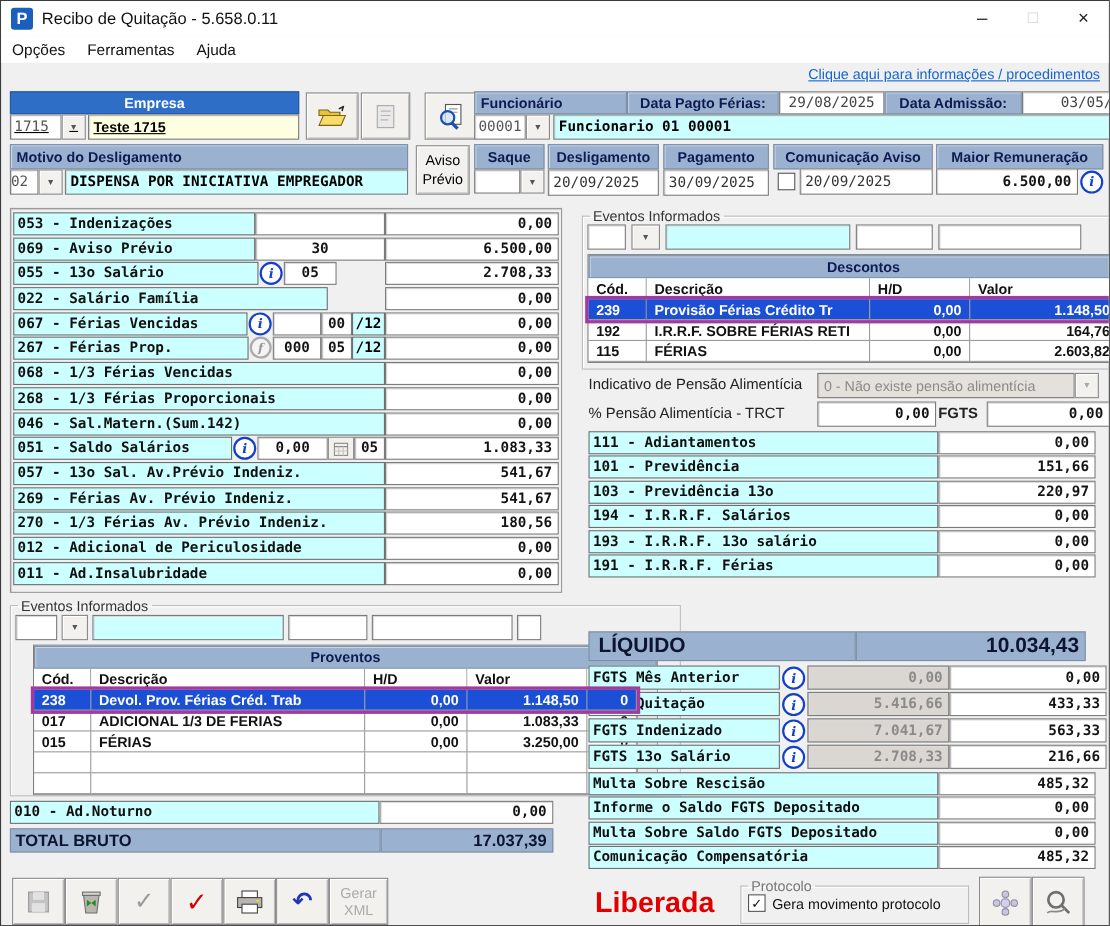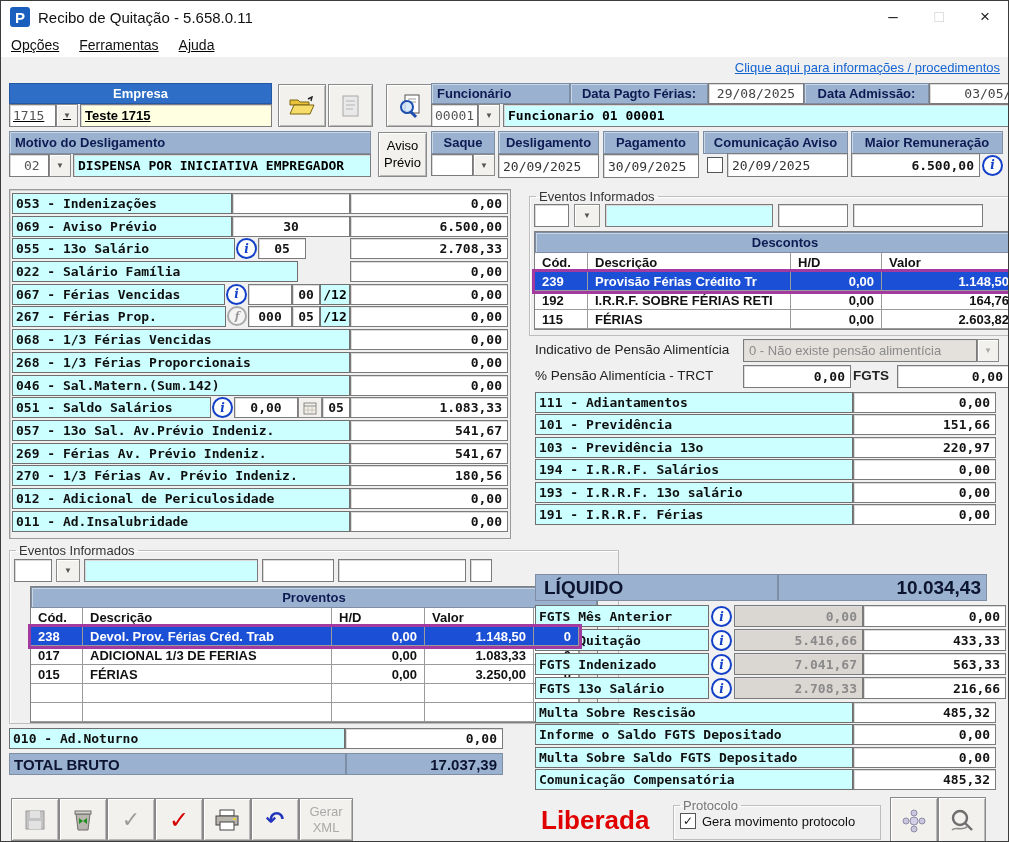--- a/index.html
+++ b/index.html
@@ -8,21 +8,21 @@
   .mono{font-family:"DejaVu Sans Mono",monospace;}
 
   
   .titlebar{position:absolute;left:0;top:0;width:100%;height:32px;background:#fff;display:flex;align-items:center;}
   .appicon{width:20px;height:20px;margin-left:9px;background:#1B5FBE;color:#fff;border-radius:3px;
     font-weight:bold;font-size:15px;display:flex;align-items:center;justify-content:center;}
   .title{margin-left:8px;font-size:15px;color:#111;}
   .wincontrols{margin-left:auto;display:flex;align-items:center;height:100%;}
   .winbtn{width:46px;height:100%;display:flex;align-items:center;justify-content:center;font-size:17px;color:#222;}
   .winbtn.max{color:#d6d6d6;font-size:13px;}
-  .menubar{position:absolute;left:0;top:32px;width:100%;height:24px;background:#fff;display:flex;align-items:center;font-size:14px;text-decoration:underline;}
+  .menubar{position:absolute;left:0;top:32px;width:100%;height:24px;background:#fff;display:flex;align-items:center;font-size:14px;}
   .menuitem{padding:3px 10px;color:#111;}
   .infolink{position:absolute;top:59px;right:8px;font-size:13px;color:#1464D2;text-decoration:underline;cursor:pointer;}
 
   
   .shead{background:#9AB2D0;border:1px solid #7e8ea5;box-shadow:inset 1px 1px 0 #c9d6e6;color:#0d1b52;
     font-weight:bold;font-size:13px;display:flex;align-items:center;justify-content:center;white-space:nowrap;overflow:hidden;}
   .fld{background:#fff;border:1px solid #7b7b7b;box-shadow:inset 1px 1px 0 #d9d9d9;font-size:13px;
     display:flex;align-items:center;white-space:nowrap;overflow:hidden;}
   .cyan{background:#CCFFFF;}
   .yellow{background:#FFFFE1;}
@@ -164,21 +164,21 @@
     <div style="display:flex;height:23px;">
       <div class="fld mono" style="width:42px;color:#555;padding-left:3px;">00001</div>
       <span class="ddbtn">▼</span>
       <div class="fld cyan mono" style="flex:1;margin-left:3px;font-weight:bold;padding-left:4px;">Funcionario 01 00001</div>
     </div>
   </div>
 
   <div style="position:absolute;left:8px;top:130px;width:362px;">
     <div class="shead" style="height:21px;justify-content:flex-start;padding-left:5px;">Motivo do Desligamento</div>
     <div style="display:flex;height:23px;">
-      <div class="fld mono" style="width:24px;color:#555;padding-left:14px;">02</div>
+      <div class="fld mono" style="width:24px;color:#555;padding-left:0;">02</div>
       <span class="ddbtn">▼</span>
       <div class="fld cyan mono" style="flex:1;margin-left:2px;font-weight:bold;padding-left:4px;">DISPENSA POR INICIATIVA EMPREGADOR</div>
     </div>
   </div>
 
   <div class="btn" style="position:absolute;left:377px;top:131px;width:47px;height:43px;font-size:13px;text-align:center;line-height:1.25;">
     <span style="white-space:pre-line;width:42px;">Aviso
 Prévio</span>
   </div>
 

